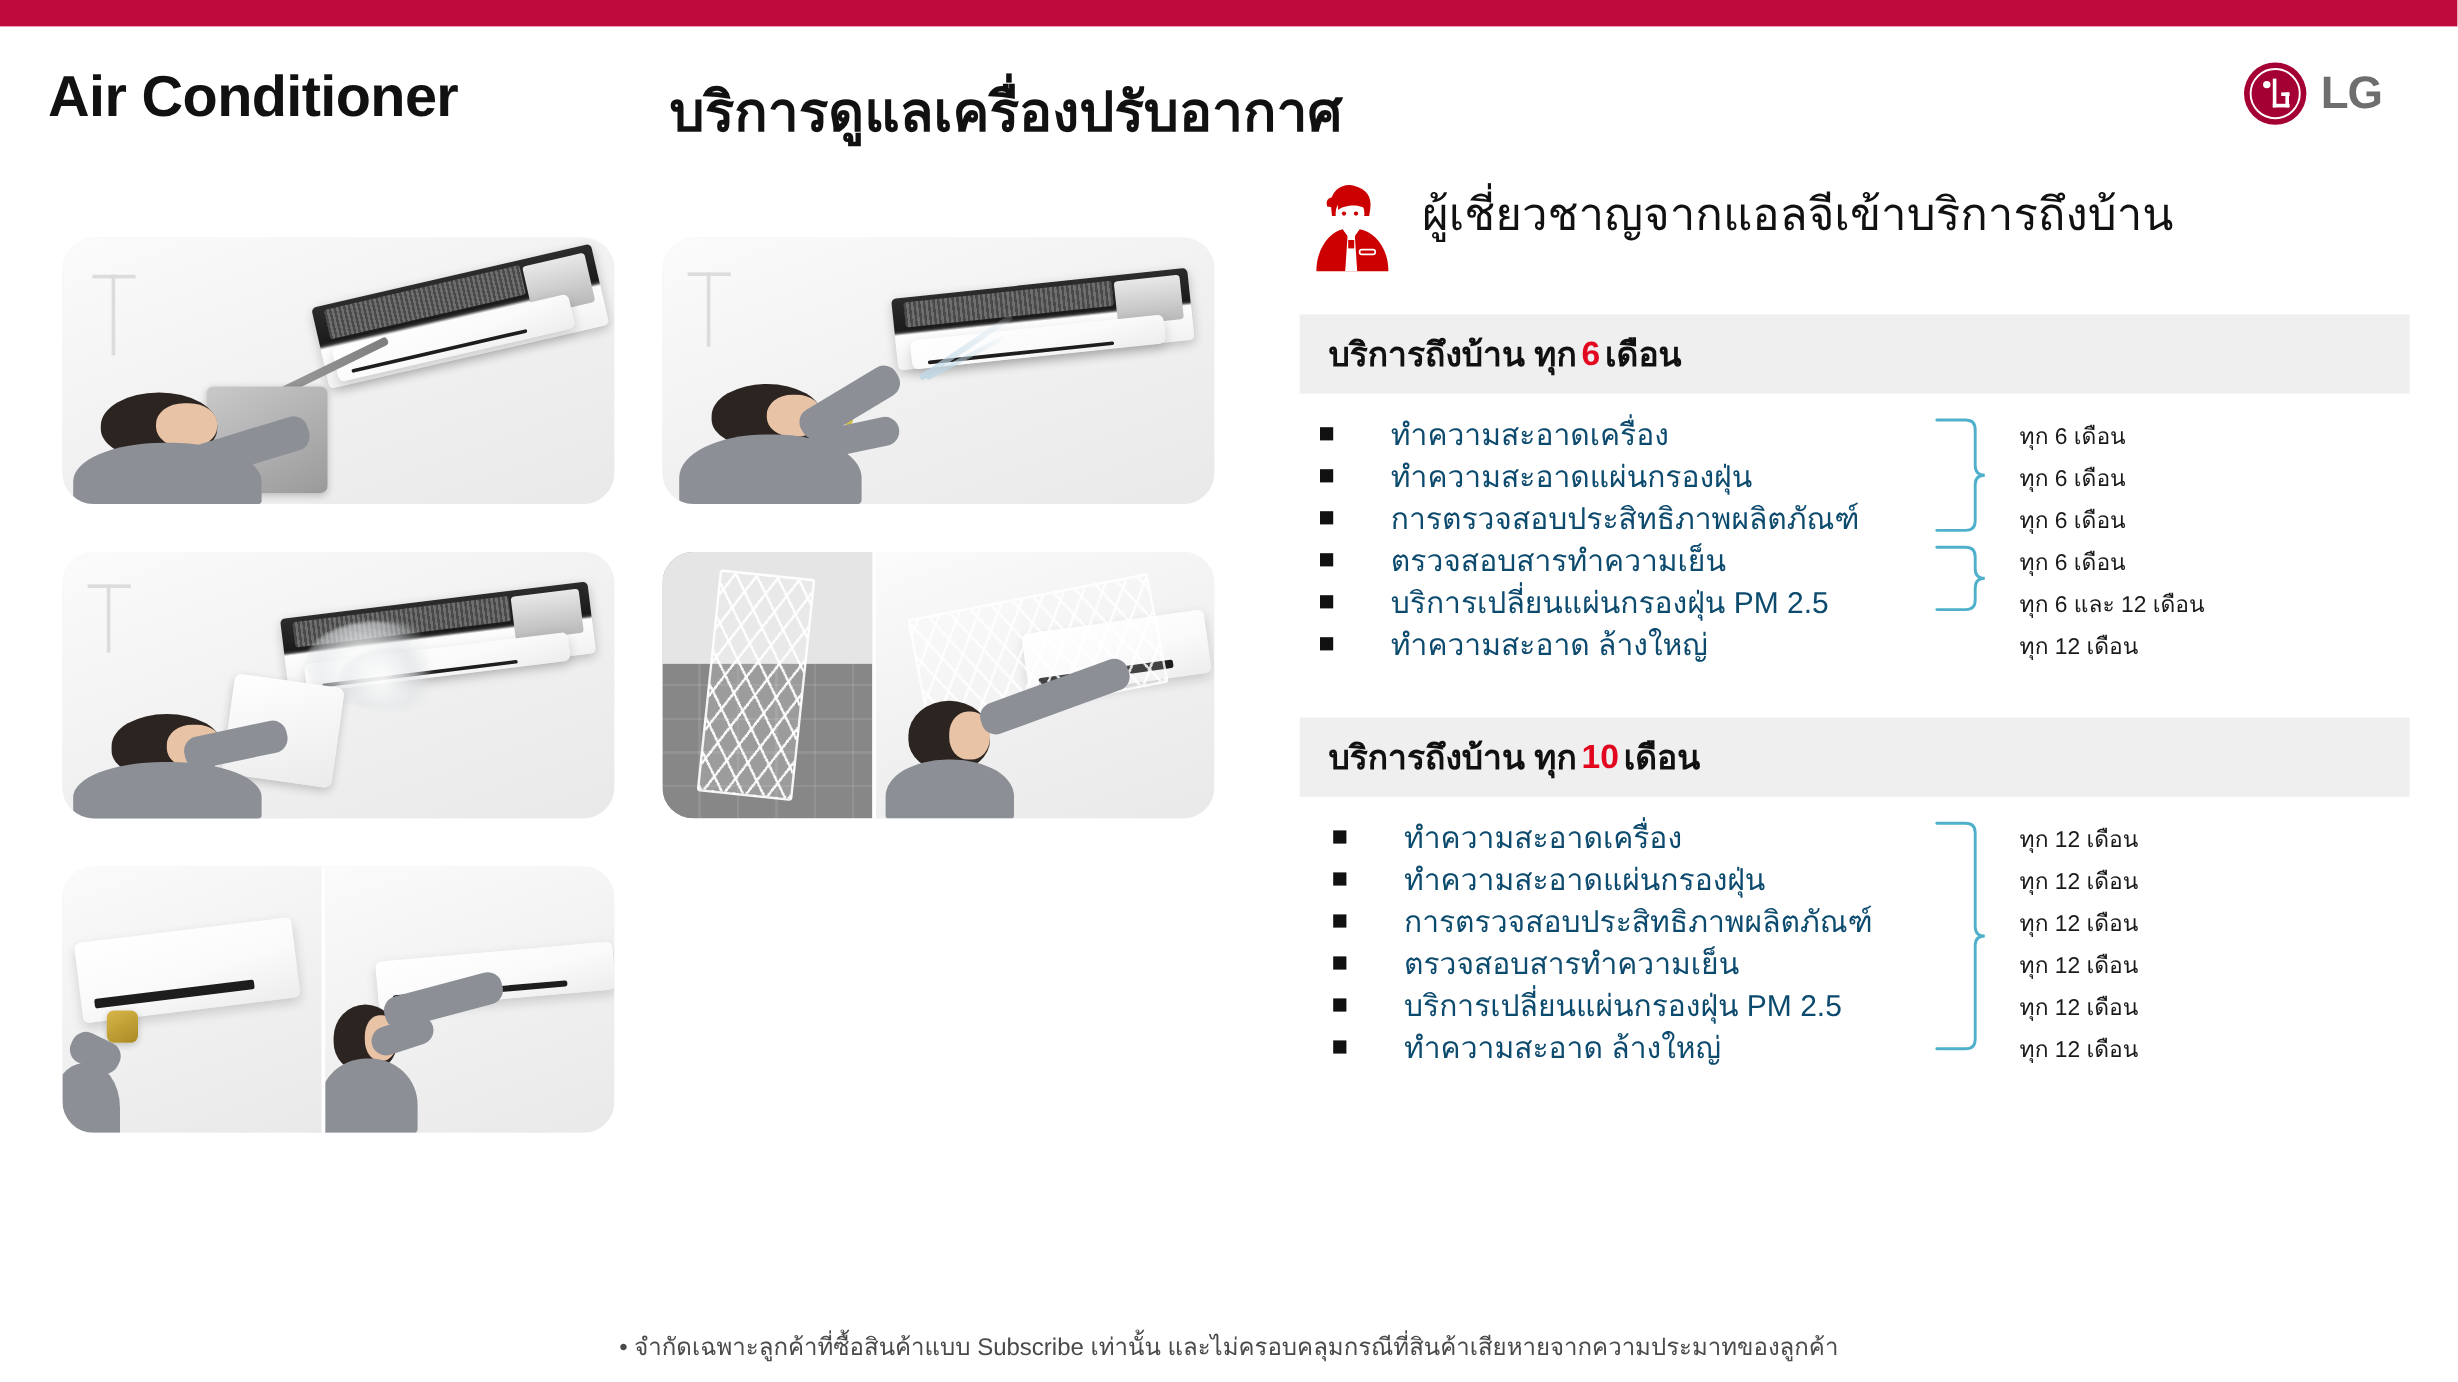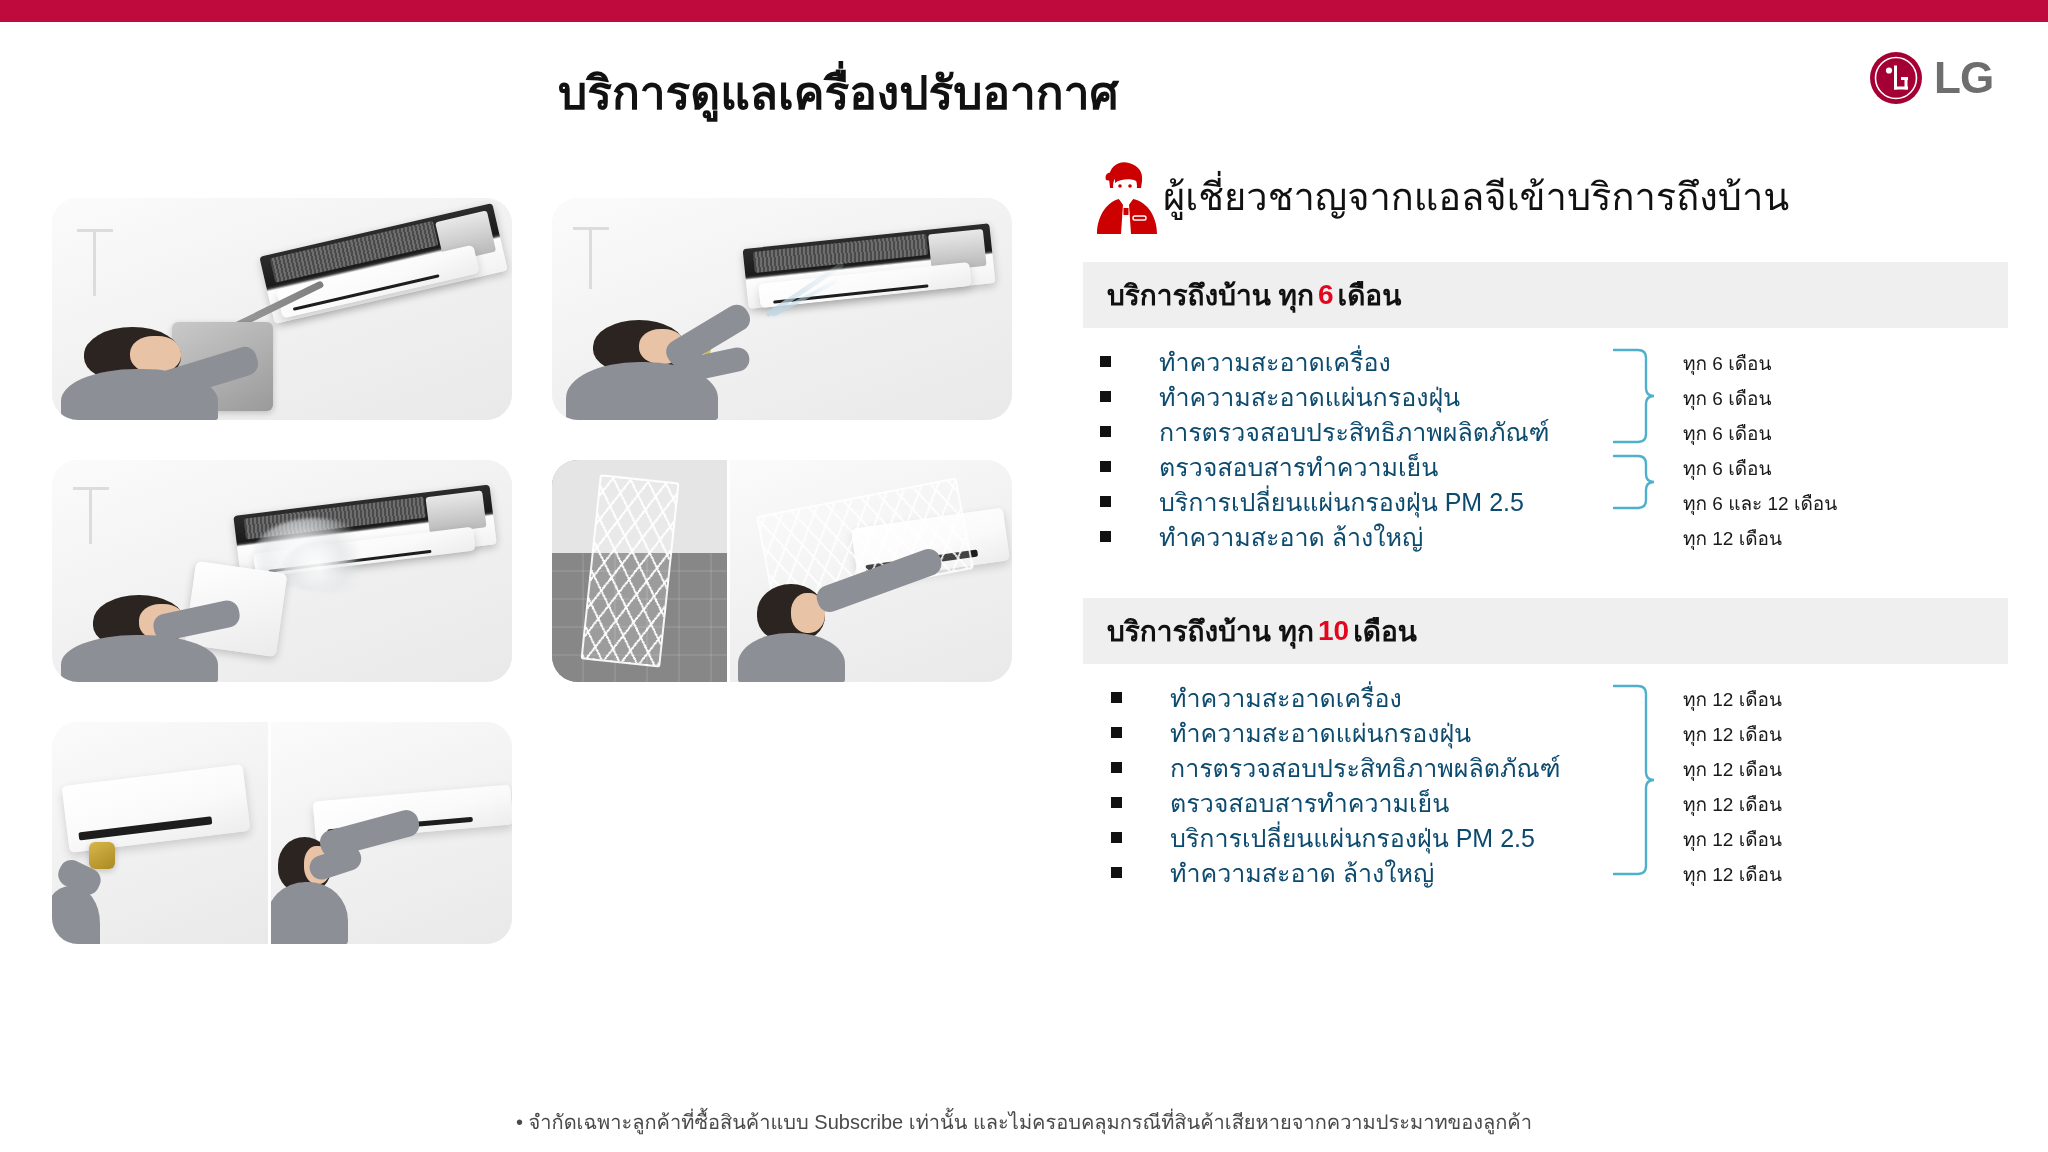--- a/index.html
+++ b/index.html
@@ -35,21 +35,21 @@
   }
 
   
   .lg-logo {
     position:absolute; right:30px; top:26px;
     width:150px; height:60px;
     display:flex; align-items:center; gap:10px;
   }
   .lg-mark { width:56px; height:56px; position:relative; flex:0 0 auto; }
   .lg-text {
-    font-size:44px; font-weight:bold; color:#6e6e6e;
+    font-size:38px; font-weight:bold; color:#6e6e6e;
     letter-spacing:-1px; line-height:1;
   }
 
   
   .photo-grid {
     position:absolute; left:52px; top:198px;
     width:1000px; height:900px;
   }
   .photo {
     position:absolute;
@@ -181,21 +181,21 @@
     border-radius:3px;
   }
 
   
   .right-col {
     position:absolute; left:1083px; top:148px;
     width:925px;
   }
 
   .expert-row {
-    display:flex; align-items:center; 
+    display:flex; gap:22px;
     height:96px; margin-left:6px;
   }
   .expert-icon { width:74px; height:80px; position:relative; flex:0 0 auto; }
   .expert-text {
     font-size:38px; font-weight:500; color:#111111; white-space:nowrap;
   }
 
   .section { margin-top:18px; }
   .section-header {
     background:#efefef;
@@ -244,20 +244,21 @@
     text-align:center;
     font-size:20px; color:#4a4a4a;
   }
 </style>
 </head>
 <body>
 
 <div class="top-bar"></div>
 
 <div class="header">
+  <div class="title-en">Air Conditioner</div>
   <div class="title-th">บริการดูแลเครื่องปรับอากาศ</div>
 
   <div class="lg-logo">
     <div class="lg-mark">
       <svg width="56" height="56" viewBox="0 0 56 56">
         <circle cx="28" cy="28" r="26" fill="#a50034"></circle>
         <circle cx="28" cy="28" r="20.5" fill="none" stroke="#ffffff" stroke-width="1.6"></circle>
         <circle cx="21" cy="20.5" r="3.1" fill="#ffffff"></circle>
         <rect x="26" y="15.5" width="3" height="24" fill="#ffffff"></rect>
         <rect x="26" y="36.5" width="14" height="3" fill="#ffffff"></rect>

